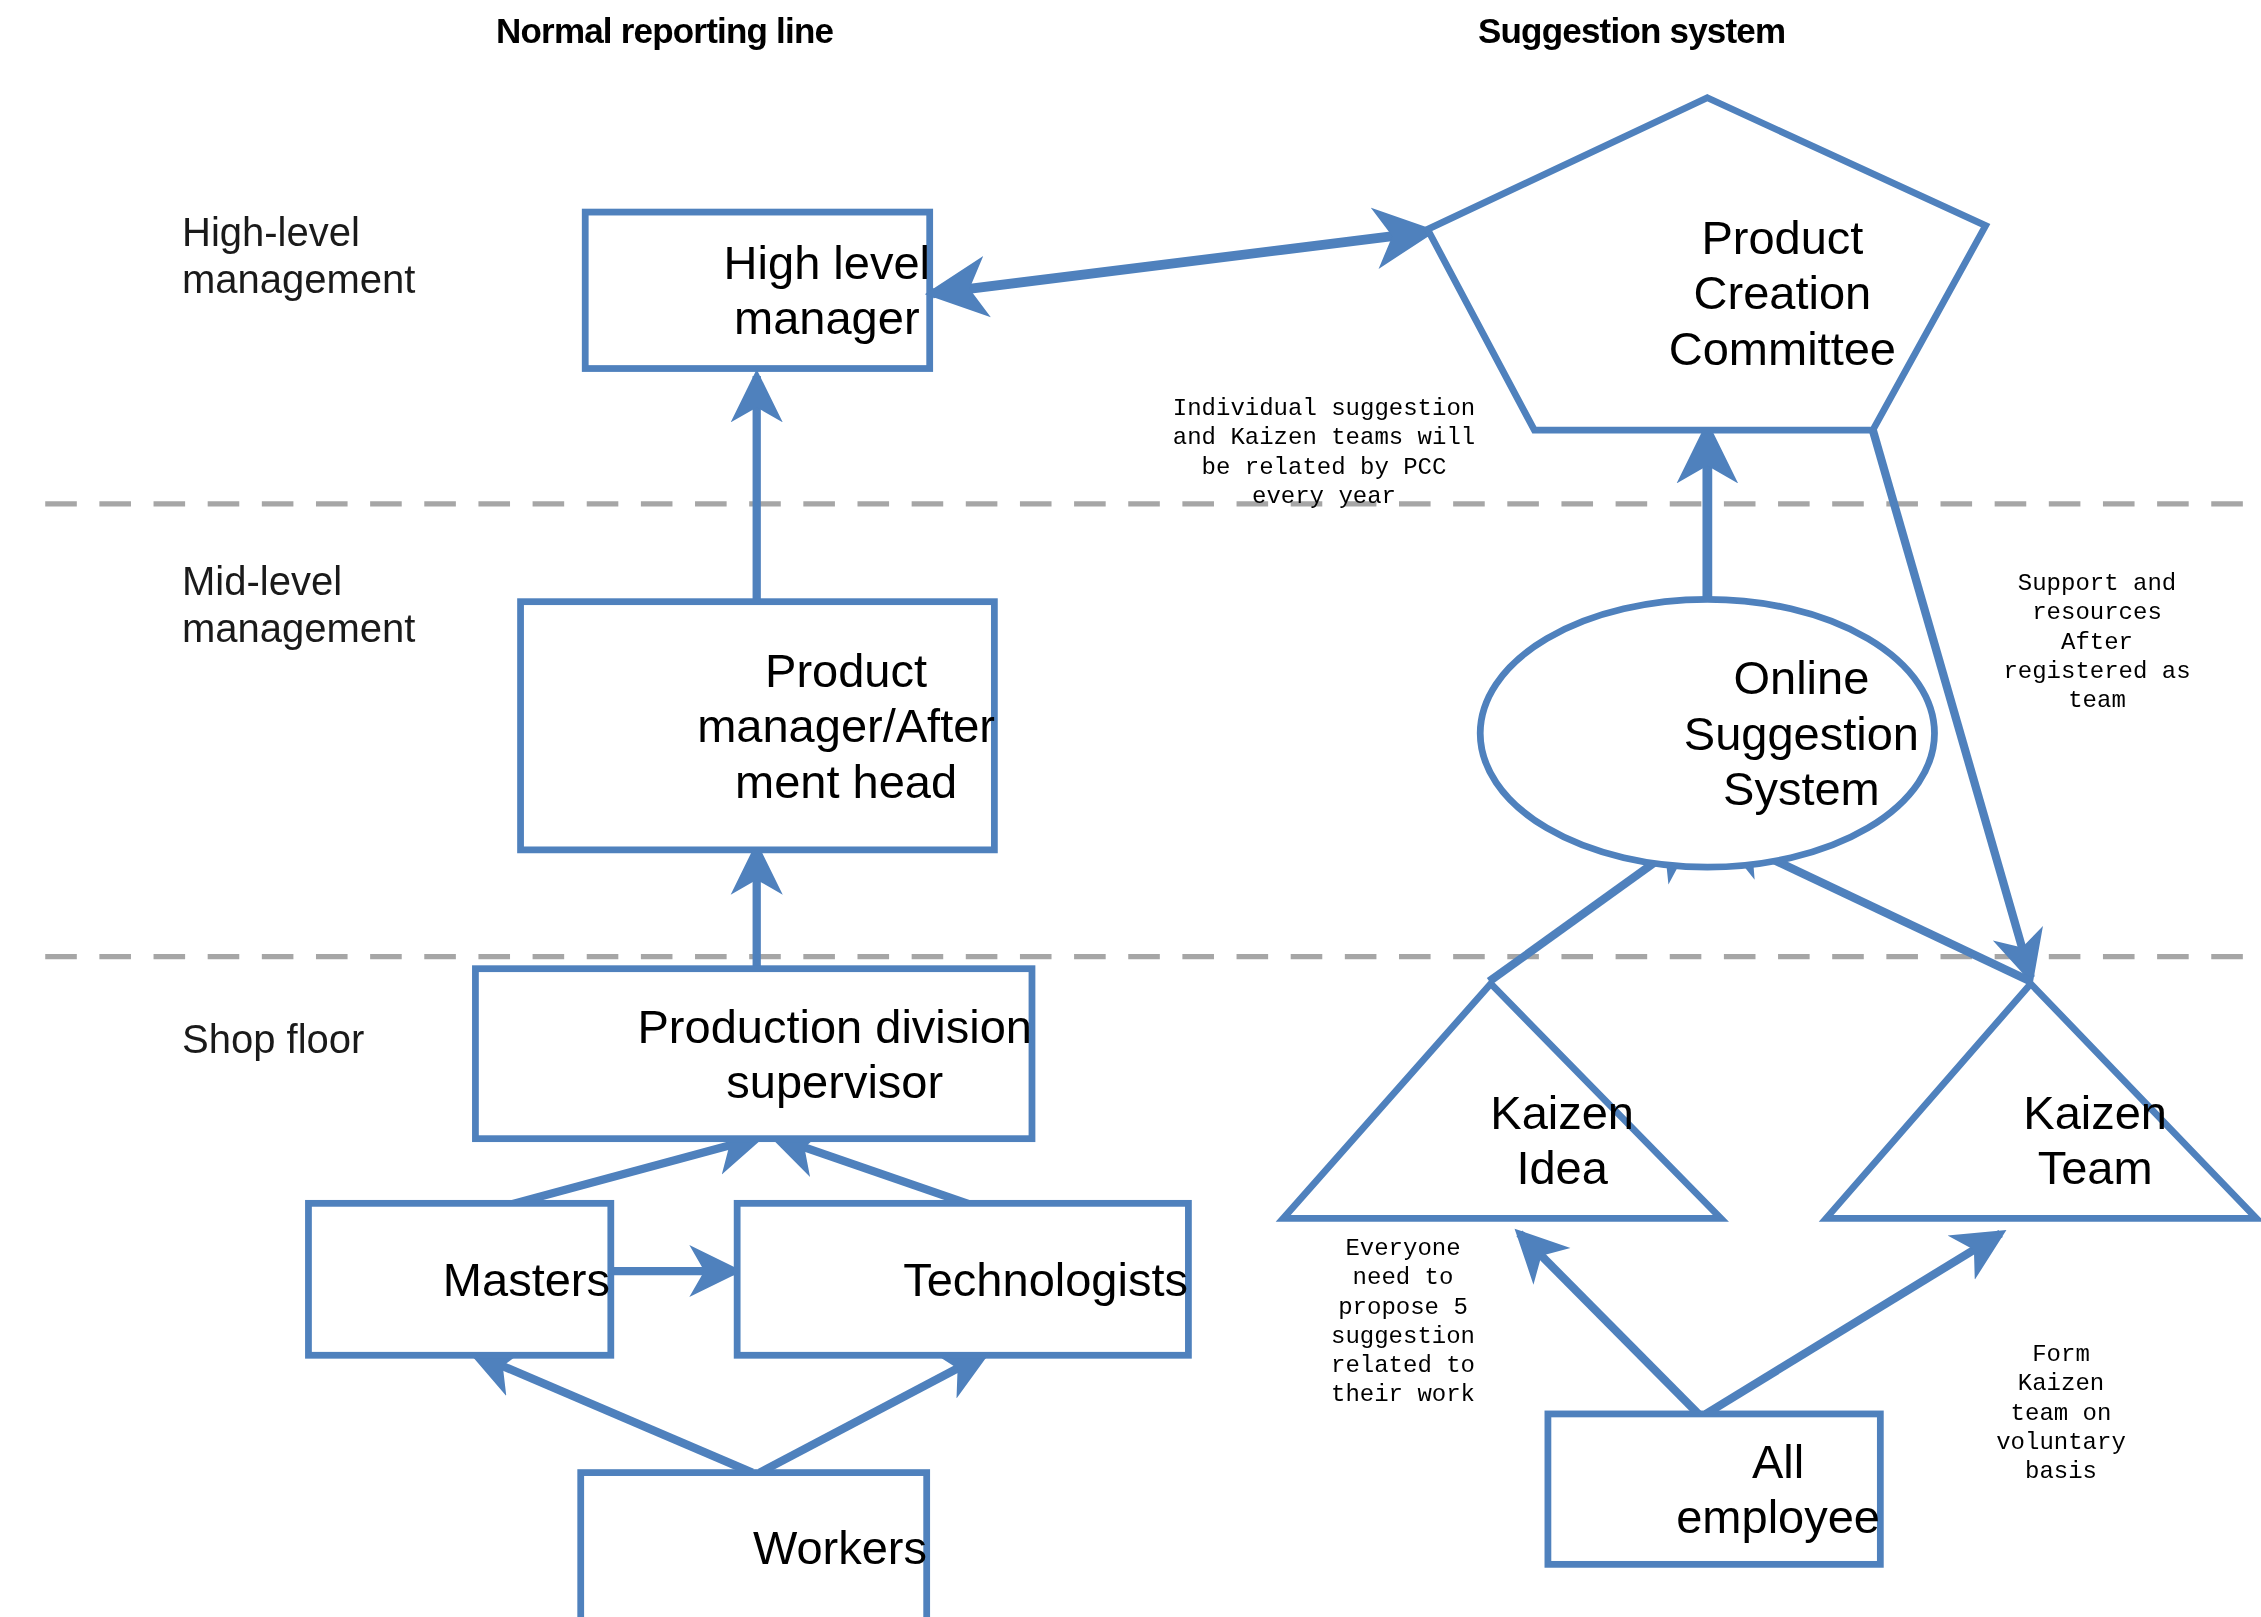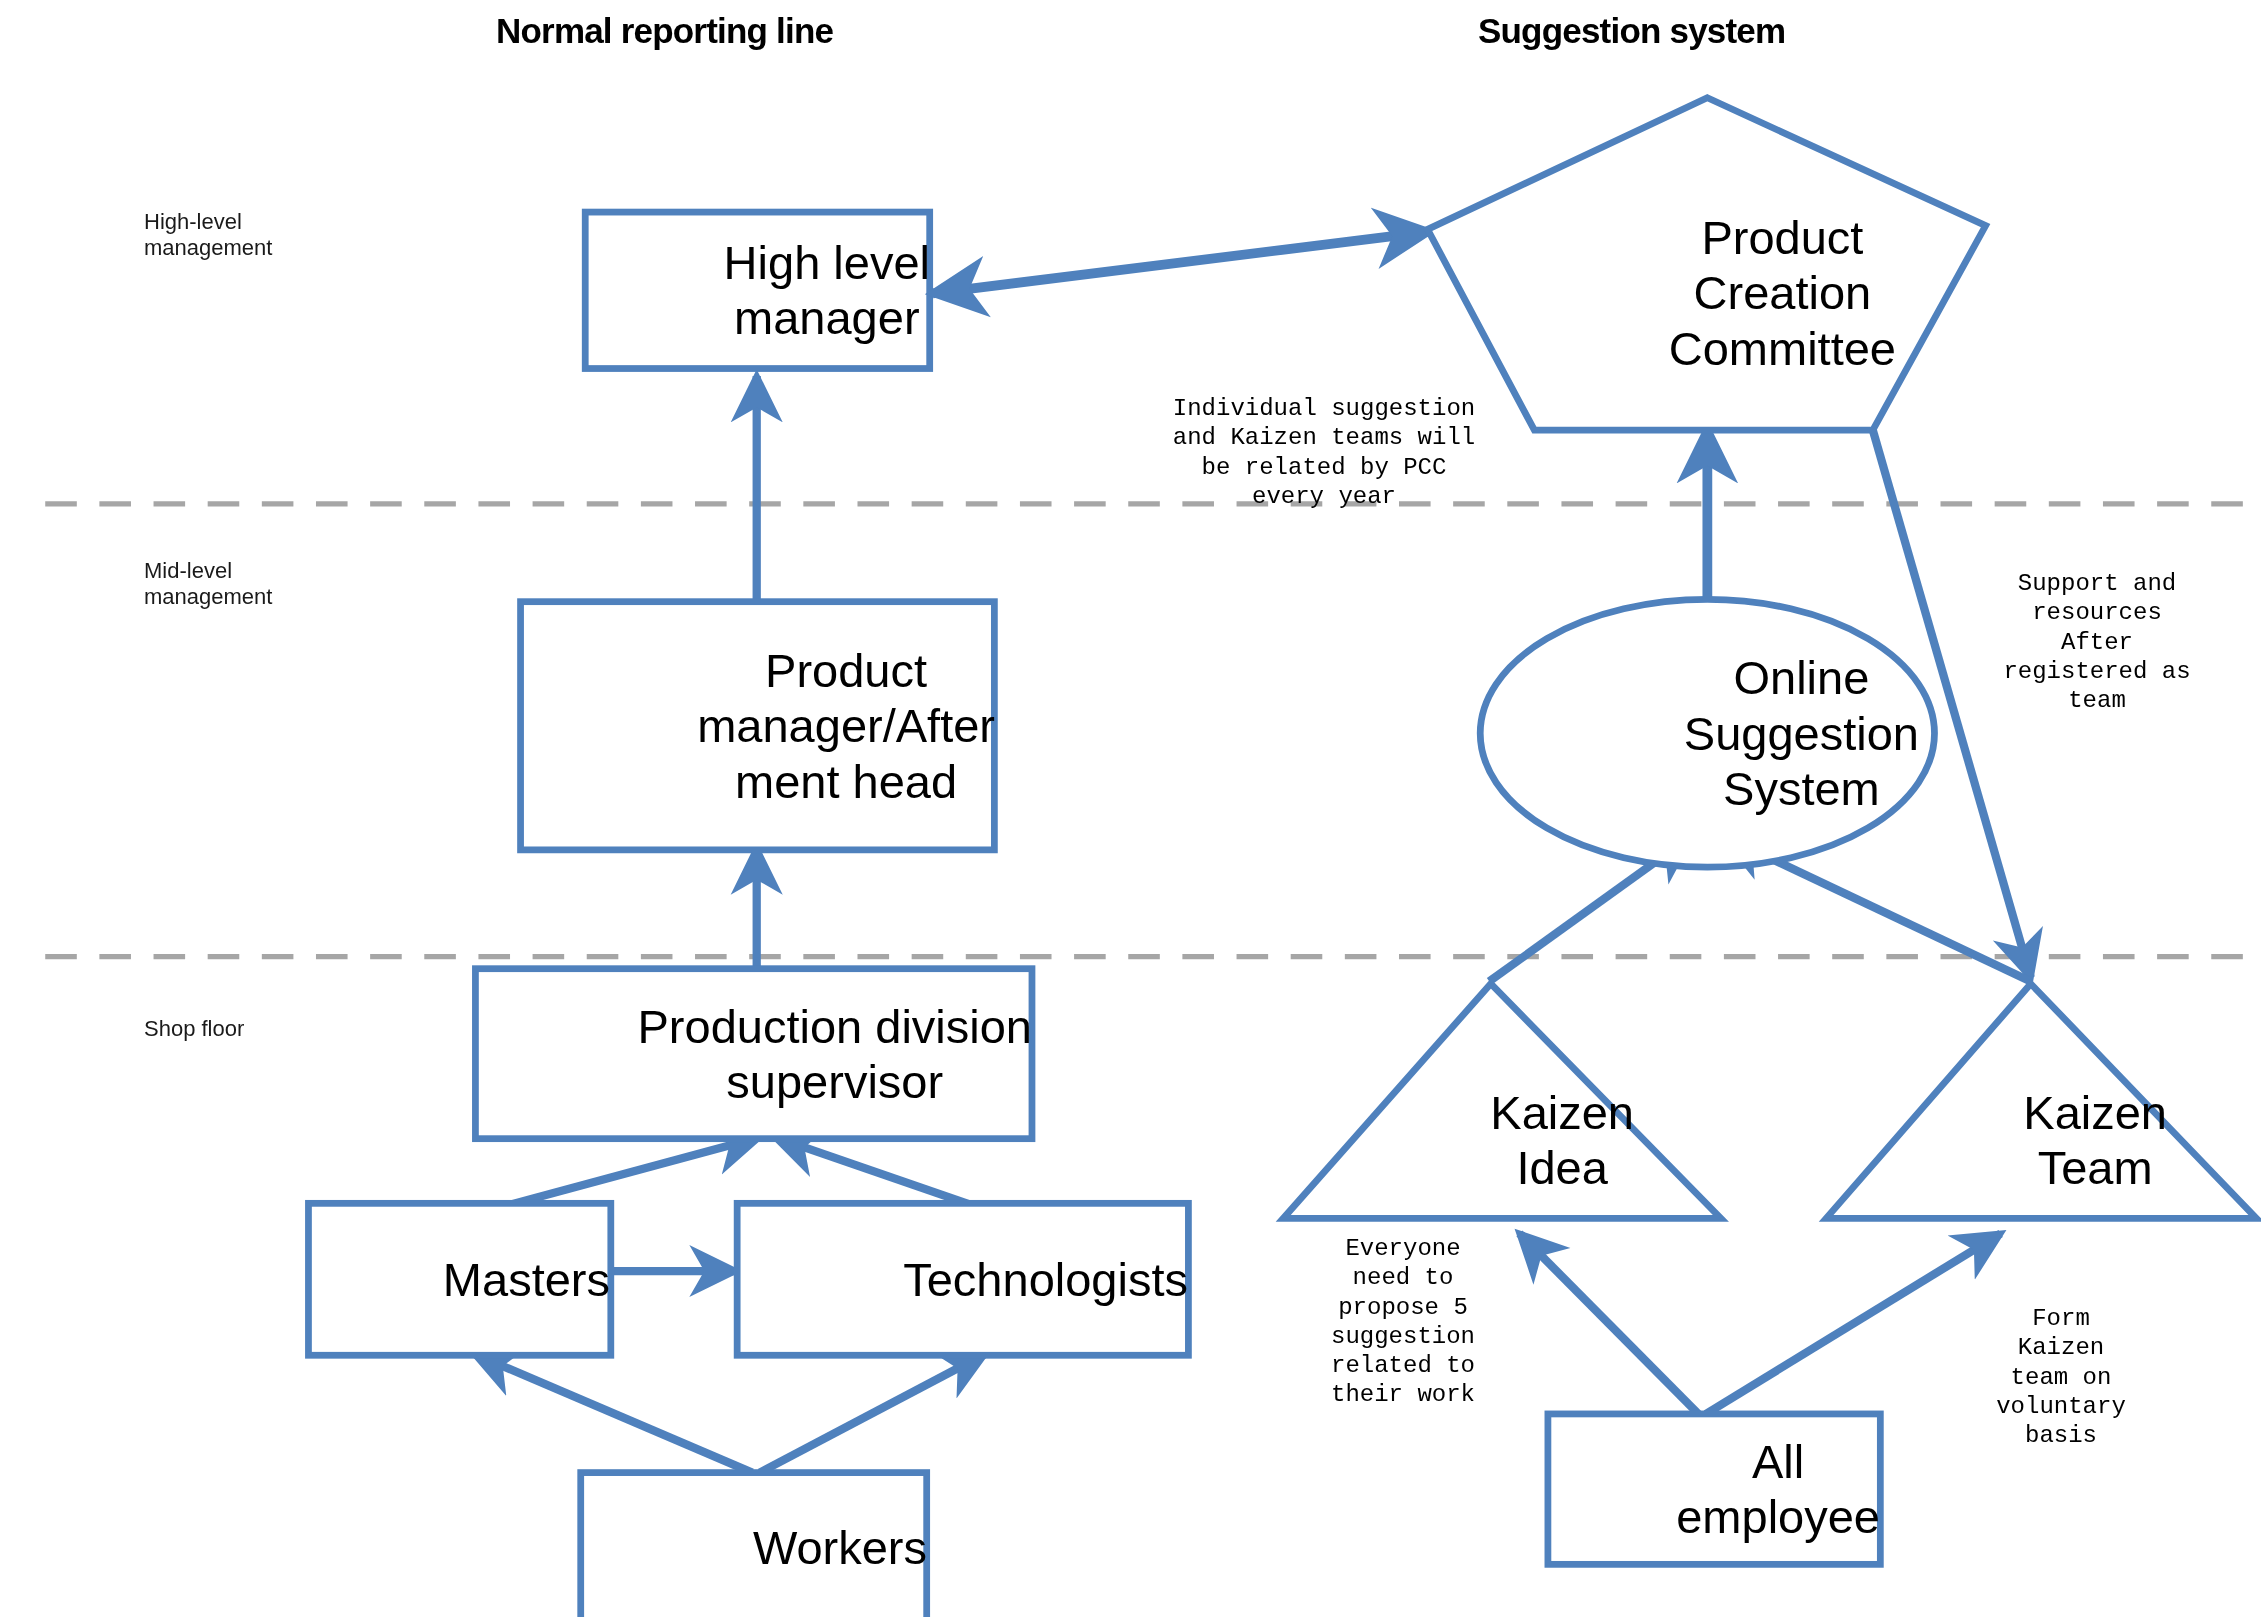--- a/index.html
+++ b/index.html
@@ -10,23 +10,24 @@
   }
   #diagram{position:absolute;top:0;left:0;width:2261px;height:1617px;}
   .col-title{
     position:absolute;font-weight:bold;font-size:35px;
     font-family:"Liberation Sans", sans-serif;
     letter-spacing:-0.8px;white-space:nowrap;
   }
   #title-normal{left:496px;top:10.5px;}
   #title-suggestion{left:1478px;top:10.5px;}
   .level-label{
-    position:absolute;font-size:22px;line-height:1.18;
+    position:absolute;font-size:40px;line-height:1.18;
     font-family:"Liberation Sans", sans-serif;
     color:#1a1a1a;
+    margin-left:38px;
   }
   #level-high{left:144px;top:209px;}
   #level-mid{left:144px;top:558px;}
   #level-shop{left:144px;top:1016px;}
   .node-label{
     position:absolute;text-align:center;
     font-family:"Liberation Sans", sans-serif;
     font-size:47px;line-height:1.18;color:#000000;
     display:flex;align-items:center;justify-content:flex-end;
     pointer-events:none;
@@ -215,20 +216,20 @@
 
 <div class="note" style="left:1279px;top:1234px;width:248px;">
   <div>Everyone</div>
   <div>need to</div>
   <div>propose 5</div>
   <div>suggestion</div>
   <div>related to</div>
   <div>their work</div>
 </div>
 
-<div class="note" style="left:1948px;top:1304px;width:226px;">
+<div class="note" style="left:1948px;top:1340px;width:226px;">
   <div>Form</div>
   <div>Kaizen</div>
   <div>team on</div>
   <div>voluntary</div>
   <div>basis</div>
 </div>
 
 
 </body></html>

